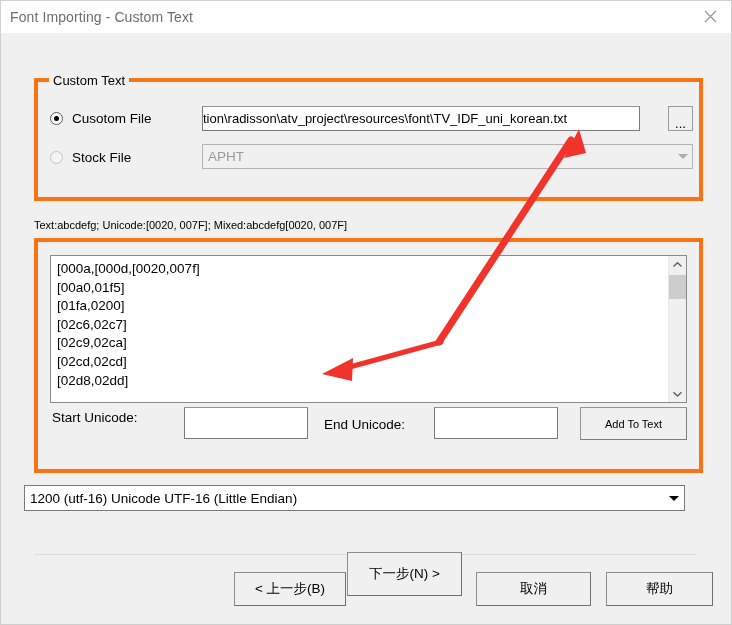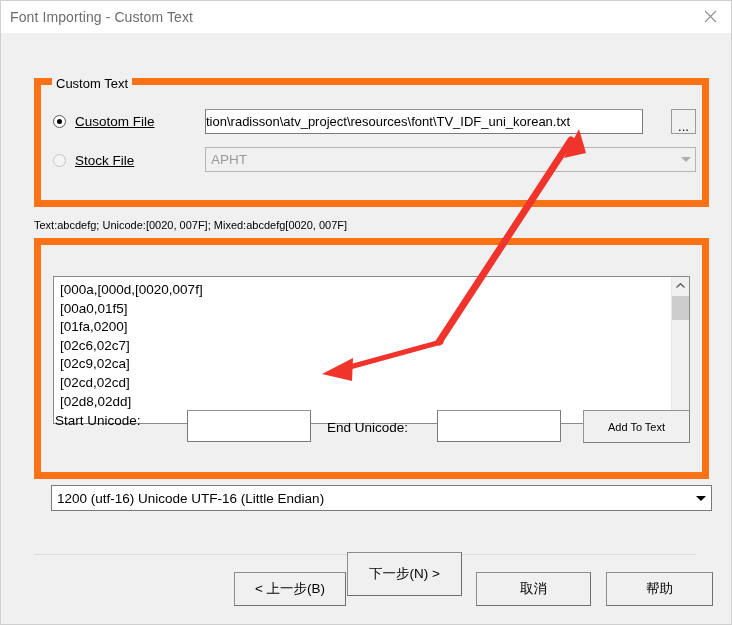--- a/index.html
+++ b/index.html
@@ -63,21 +63,21 @@
     left: 0;
     top: 32px;
     width: 730px;
     height: 591px;
     background: #f0f0f0;
   }
 
   
   .groupbox {
     position: absolute;
-    border: 7px solid #f97316;
+    border: 4px solid #f97316;
     background: transparent;
   }
   .groupbox > .gb-title {
     position: absolute;
     top: -9px;
     left: 11px;
     padding: 0 4px;
     background: #f0f0f0;
     font-size: 13px;
     color: #000;
@@ -120,21 +120,21 @@
     position: absolute;
     left: 3px; top: 3px;
     width: 5px; height: 5px;
     border-radius: 50%;
     background: #000;
   }
   .radio-mark.disabled {
     border: 1px solid #c4c4c4;
     background: #f4f4f4;
   }
-  .radio-label { font-size: 13.5px; color: #000; white-space: nowrap; text-decoration: underline; }
+  .radio-label { font-size: 13.5px; color: #000; white-space: nowrap; }
 
   
   .textbox {
     position: absolute;
     box-sizing: border-box;
     background: #ffffff;
     border: 1px solid #7a7a7a;
     border-top-color: #949494;
     font-size: 13px;
     color: #000;
@@ -212,21 +212,20 @@
     position: absolute;
     left: 12px;
     top: 13px;
     width: 637px;
     height: 148px;
     box-sizing: border-box;
     background: #ffffff;
     border: 1px solid #8a8a8a;
     display: flex;
     overflow: hidden;
-    margin-top: 18px;
   }
   .listbox-content {
     flex: 1;
     padding: 4px 0 0 6px;
     font-size: 13.5px;
     line-height: 18.6px;
     color: #000;
     overflow: hidden;
   }
   .listbox-content div { white-space: nowrap; }
@@ -386,21 +385,21 @@
 
       <div class="field-label" style="left:14px; top:168px;">Start Unicode:</div>
       <div class="textbox" style="left:146px; top:165px; width:124px; height:32px;"></div>
 
       <div class="field-label" style="left:286px; top:175px;">End Unicode:</div>
       <div class="textbox" style="left:396px; top:165px; width:124px; height:32px;"></div>
 
       <div class="button" style="left:542px; top:165px; width:107px; height:33px;">Add To Text</div>
     </div>
 
-    <div class="combobox" style="left:50px; top:452px; width:661px; height:26px;">
+    <div class="combobox" style="left:23px; top:452px; width:661px; height:26px;">
       <span class="cb-text">1200    (utf-16)    Unicode UTF-16 (Little Endian)</span>
       <span class="cb-arrow" style="width:20px;">
           <span class="tri-down"></span>
         </span>
     </div>
 
     <div class="separator"></div>
 
     <div class="footer-btn" style="left:233px; top:539px; width:112px; height:34px;">&lt; 上一步(B)</div>
     <div class="footer-btn" style="left:346px; top:519px; width:115px; height:44px;">下一步(N) &gt;</div>

